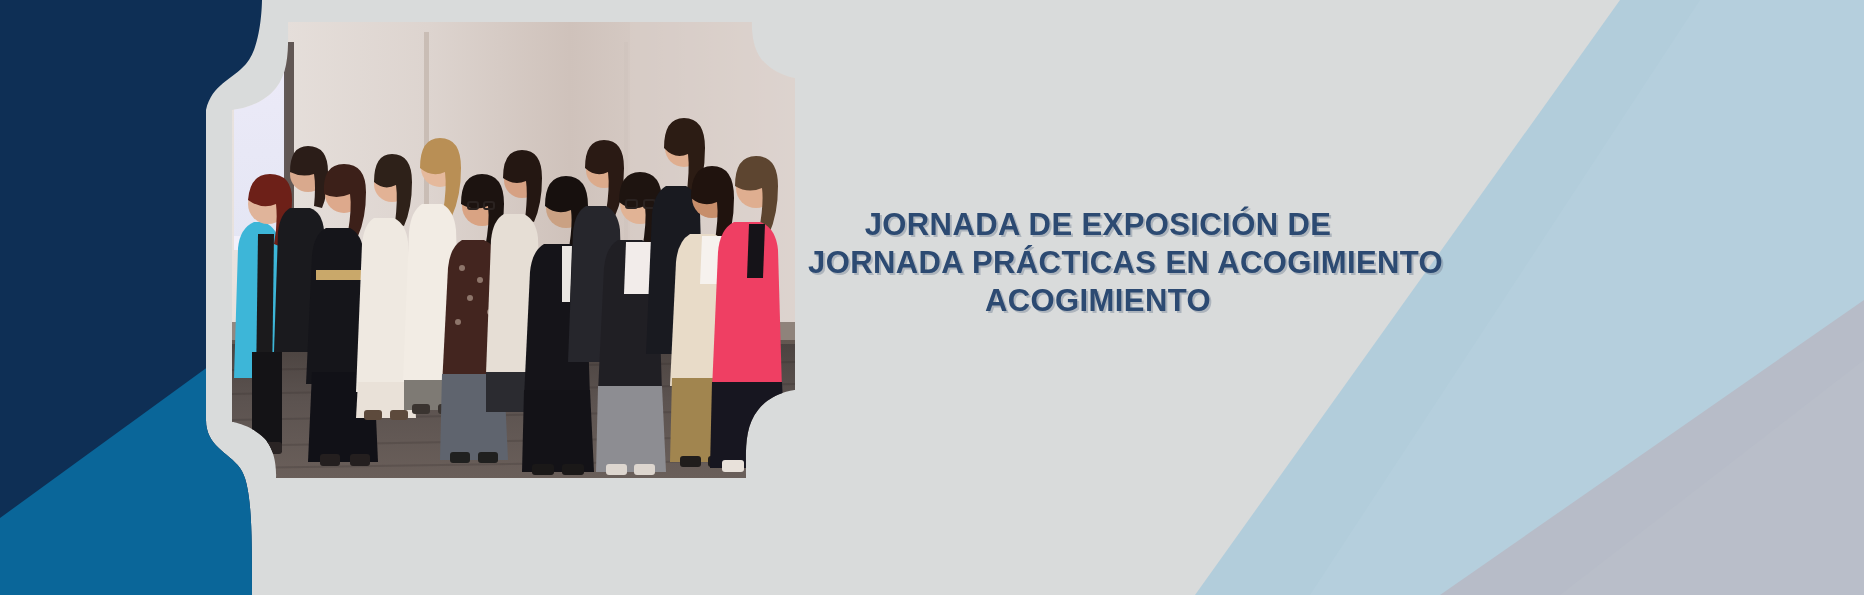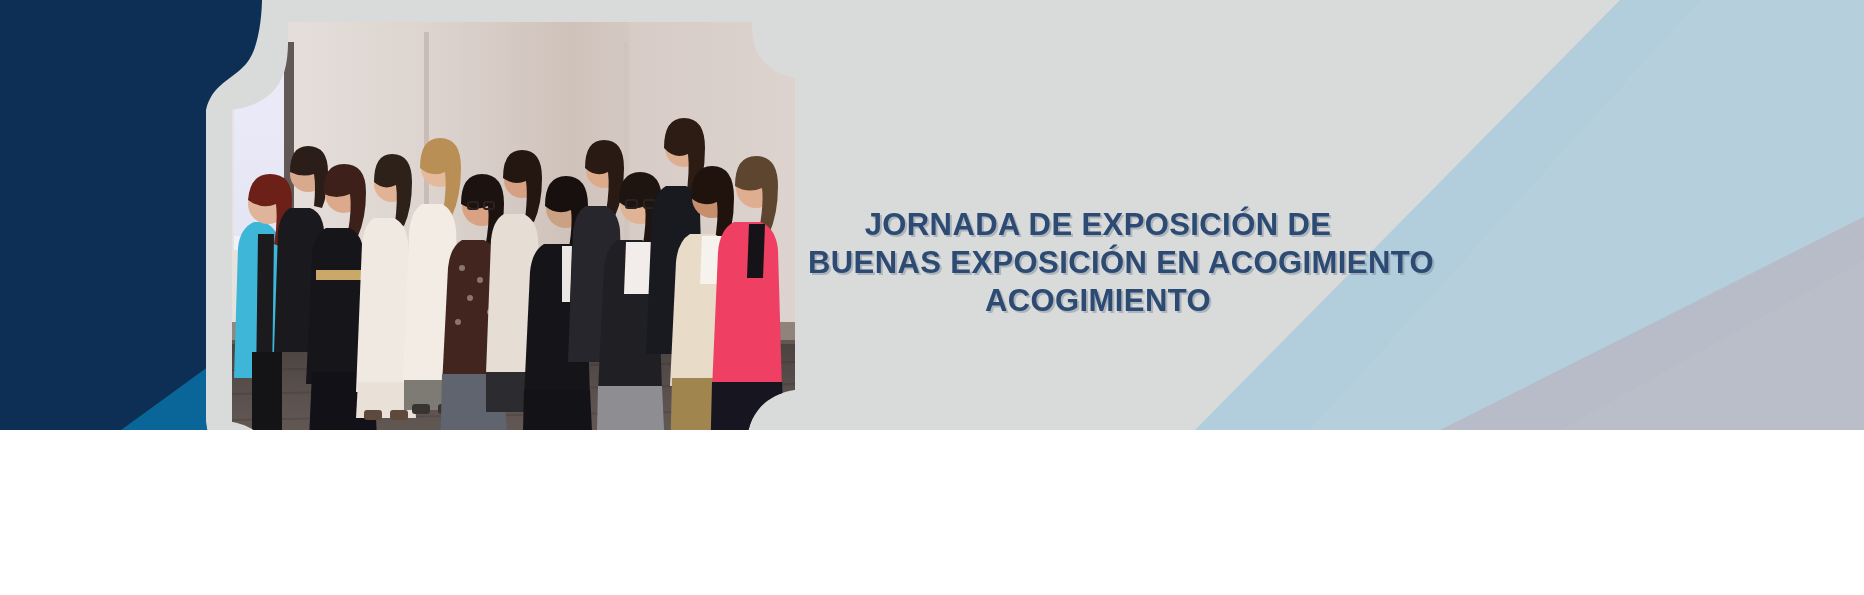--- a/index.html
+++ b/index.html
@@ -3,21 +3,21 @@
 <meta charset="utf-8">
 <style>
   html, body {
     margin: 0;
     padding: 0;
     background: #ffffff;
   }
   .banner {
     position: relative;
     width: 1864px;
-    height: 430px;
+    height: 595px;
     overflow: hidden;
     background: #d9dbdb;
     font-family: "Liberation Sans", sans-serif;
   }
 
   
   .deco-layer {
     position: absolute;
     inset: 0;
     width: 100%;
@@ -288,17 +288,17 @@
           <path d="M480,360 l70,0 l4,86 l-76,0 z" fill="#171620"></path>
           <rect x="490" y="438" width="22" height="12" rx="3" fill="#e8e1da"></rect>
           <rect x="520" y="438" width="22" height="12" rx="3" fill="#e8e1da"></rect>
         </g>
       </g>
     </svg>
   </div>
 
   <div class="title-block">
     <div class="title-line">JORNADA DE EXPOSICIÓN DE</div>
-    <div class="title-line">BUENAS EXPOSICIÓN EN ACOGIMIENTO</div>
+    <div class="title-line">JORNADA PRÁCTICAS EN ACOGIMIENTO</div>
     <div class="title-line">ACOGIMIENTO</div>
   </div>
 
 </div>
 
 </body></html>

